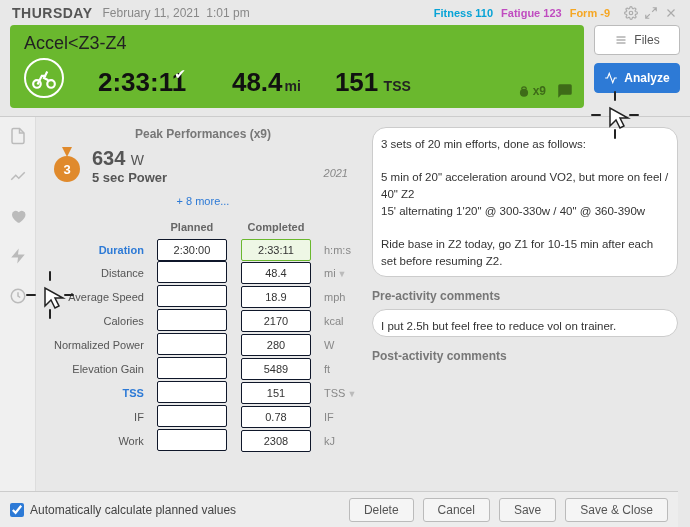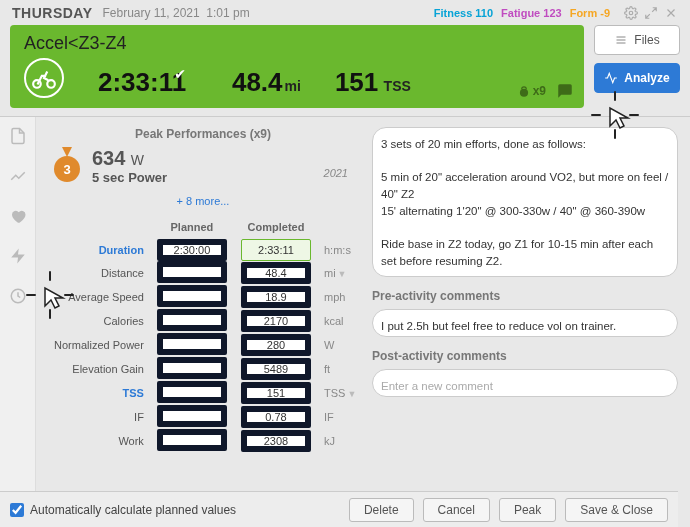--- a/index.html
+++ b/index.html
@@ -49,21 +49,21 @@
   .peak-val { font-size: 20px; font-weight: 700; color: #555; }
   .peak-unit { font-size: 14px; font-weight: 400; color: #555; margin-left: 2px;}
   .peak-sub { font-size: 13px; font-weight: 700; color: #555; }
   .peak-year { font-size: 11px; font-style: italic; color: #888; margin-left: auto; padding-top: 20px; padding-right: 6px;}
   .more-link { color: #2d7ad6; font-size: 11px; text-align: center; display: block; margin: 4px 0 10px; cursor: pointer; }
 
   table.stats { width: 100%; border-collapse: collapse; font-size: 11px; }
   table.stats th { font-weight: 700; color: #666; padding: 4px 4px 6px; text-align: center; }
   table.stats td.label { text-align: right; color: #555; padding: 3px 6px; white-space: nowrap; width: 98px;}
   table.stats td.label.link { color: #2d7ad6; font-weight: 600; }
-  .cell-box { width: 70px; height: 22px; border: 6px solid #0f172a; background: #fff; border-radius: 2px; display: inline-flex; align-items: center; justify-content: center; }
+  .cell-box { width: 70px; height: 22px; border: 1px solid #0f172a; background: #fff; border-radius: 2px; display: inline-flex; align-items: center; justify-content: center; }
   .cell-box.hl { border: 1.5px solid #6ab82e; background: #eef7e5; }
   td.unit { color: #888; padding-left: 6px; width: 40px; text-align: left;}
   .chev { color: #bbb; font-size: 9px; margin-left: 2px;}
 
   .desc-box, .comment-box { border: 1px solid #ccc; background: #fff; border-radius: 14px; padding: 8px; font-size: 11.5px; color: #333; line-height: 1.45; }
   .desc-box { height: 150px; overflow: hidden; }
   .comment-box { height: 28px; }
   .comment-box.placeholder { color: #aaa; }
   .desc-header { display: flex; align-items: center; }
   .clip { margin-left: auto; color: #9bb8d6; cursor: pointer; }
@@ -271,28 +271,27 @@
       </table>
     </div>
 
     <div class="right-col">
       <div class="desc-box" id="desc-text">3 sets of 20 min efforts, done as follows:<br>&nbsp;<br>5 min of 20" acceleration around VO2, but more on feel / 40" Z2<br>15' alternating 1'20" @ 300-330w / 40" @ 360-390w<br>&nbsp;<br>Ride base in Z2 today, go Z1 for 10-15 min after each set before resuming Z2.</div>
 
       <div class="section-title" style="margin-top:12px">Pre-activity comments</div>
       <div class="comment-box">I put 2.5h but feel free to reduce vol on trainer.</div>
 
       <div class="section-title" style="margin-top:12px">Post-activity comments</div>
-      <div class="comment-box placeholder">Enter a new comment</div>
     </div>
   </div>
 </div>
 
 <div class="footer">
   <label class="chk">
     <input type="checkbox" checked="" style="">
     <span>Automatically calculate planned values</span>
   </label>
   <span class="spacer"></span>
   <button class="fbtn">Delete</button>
   <button class="fbtn">Cancel</button>
-  <button class="fbtn">Peak</button>
+  <button class="fbtn">Save</button>
   <button class="fbtn">Save &amp; Close</button>
 </div>
 
 </body></html>

